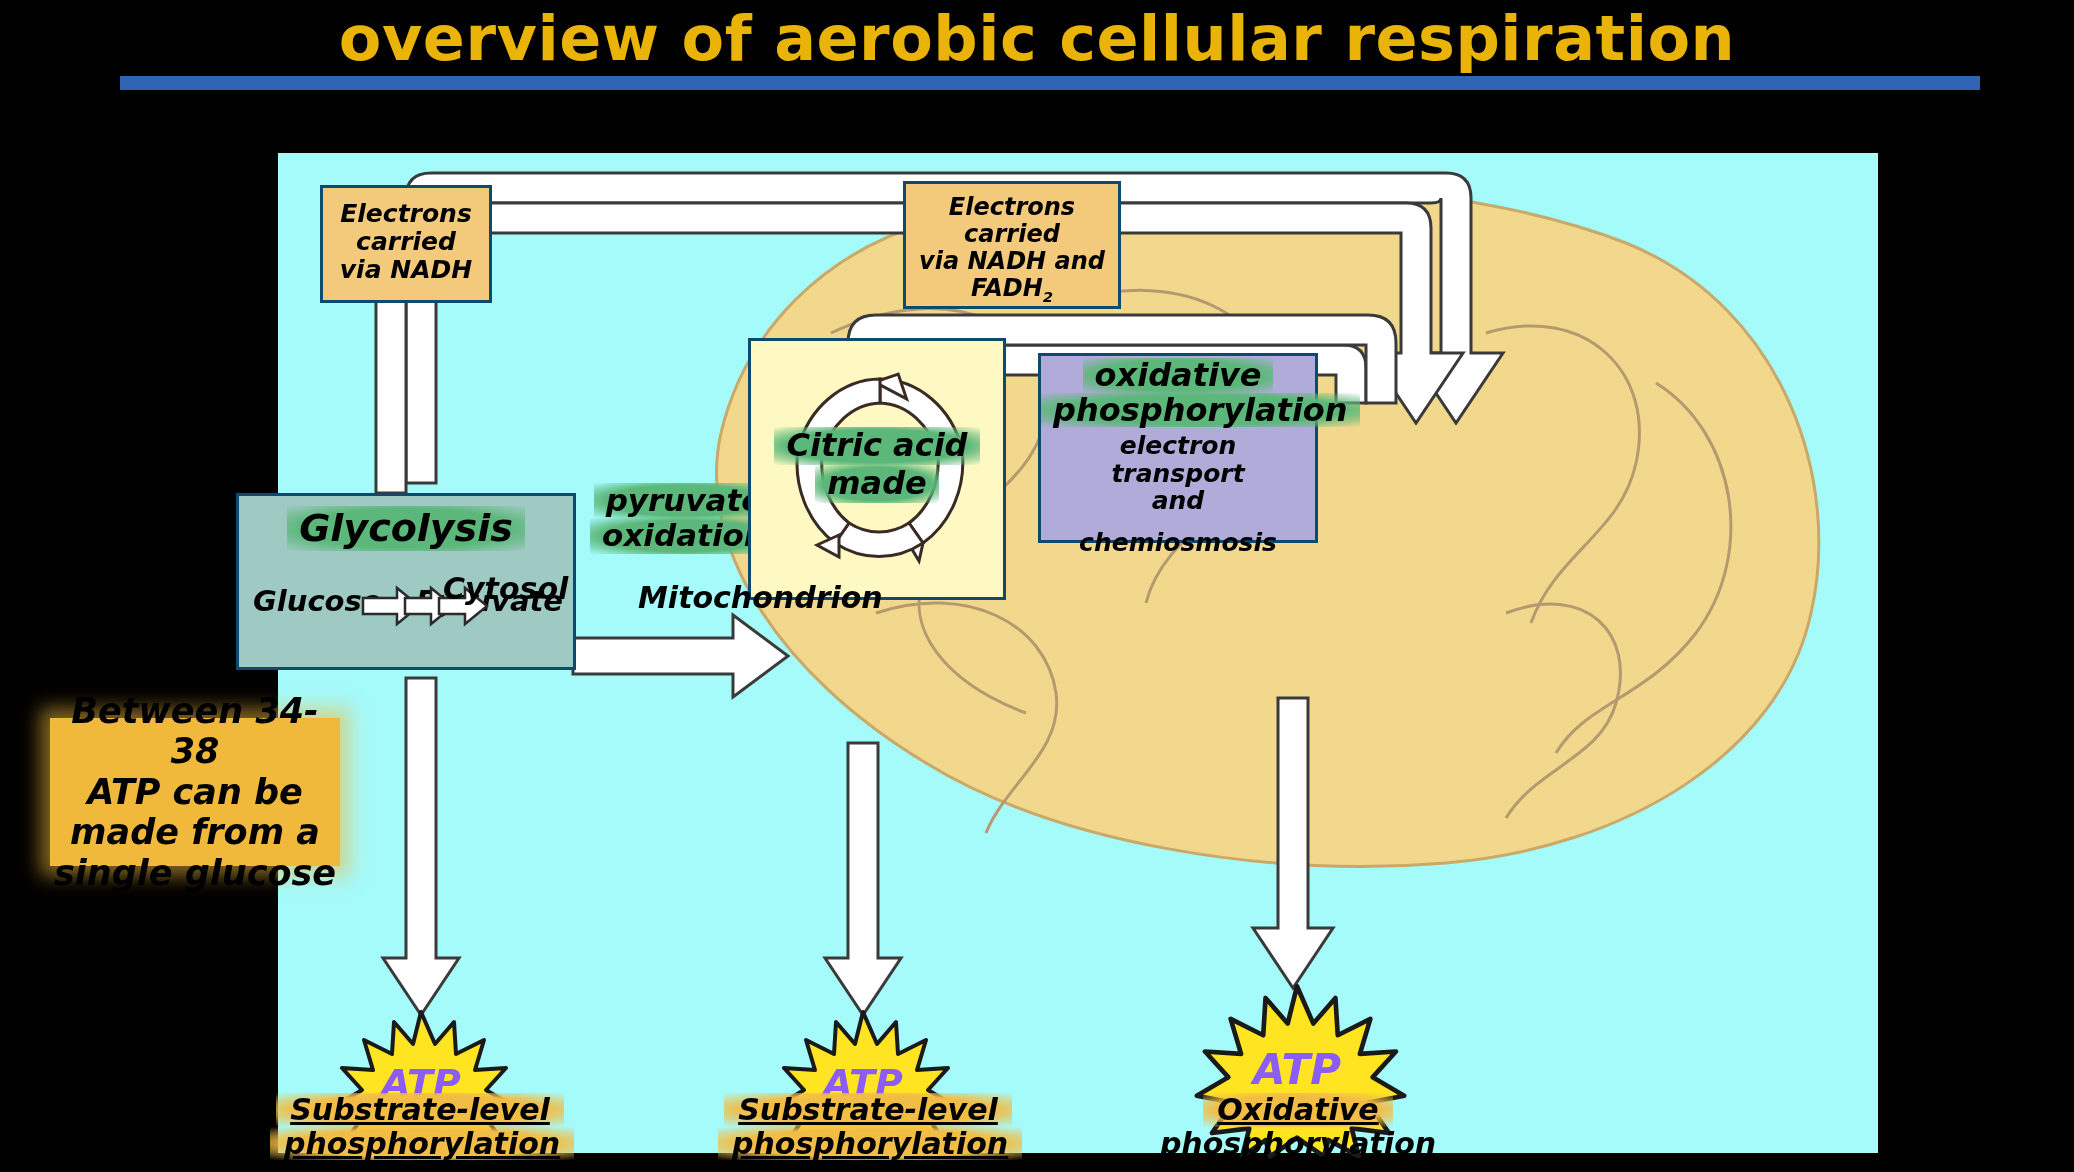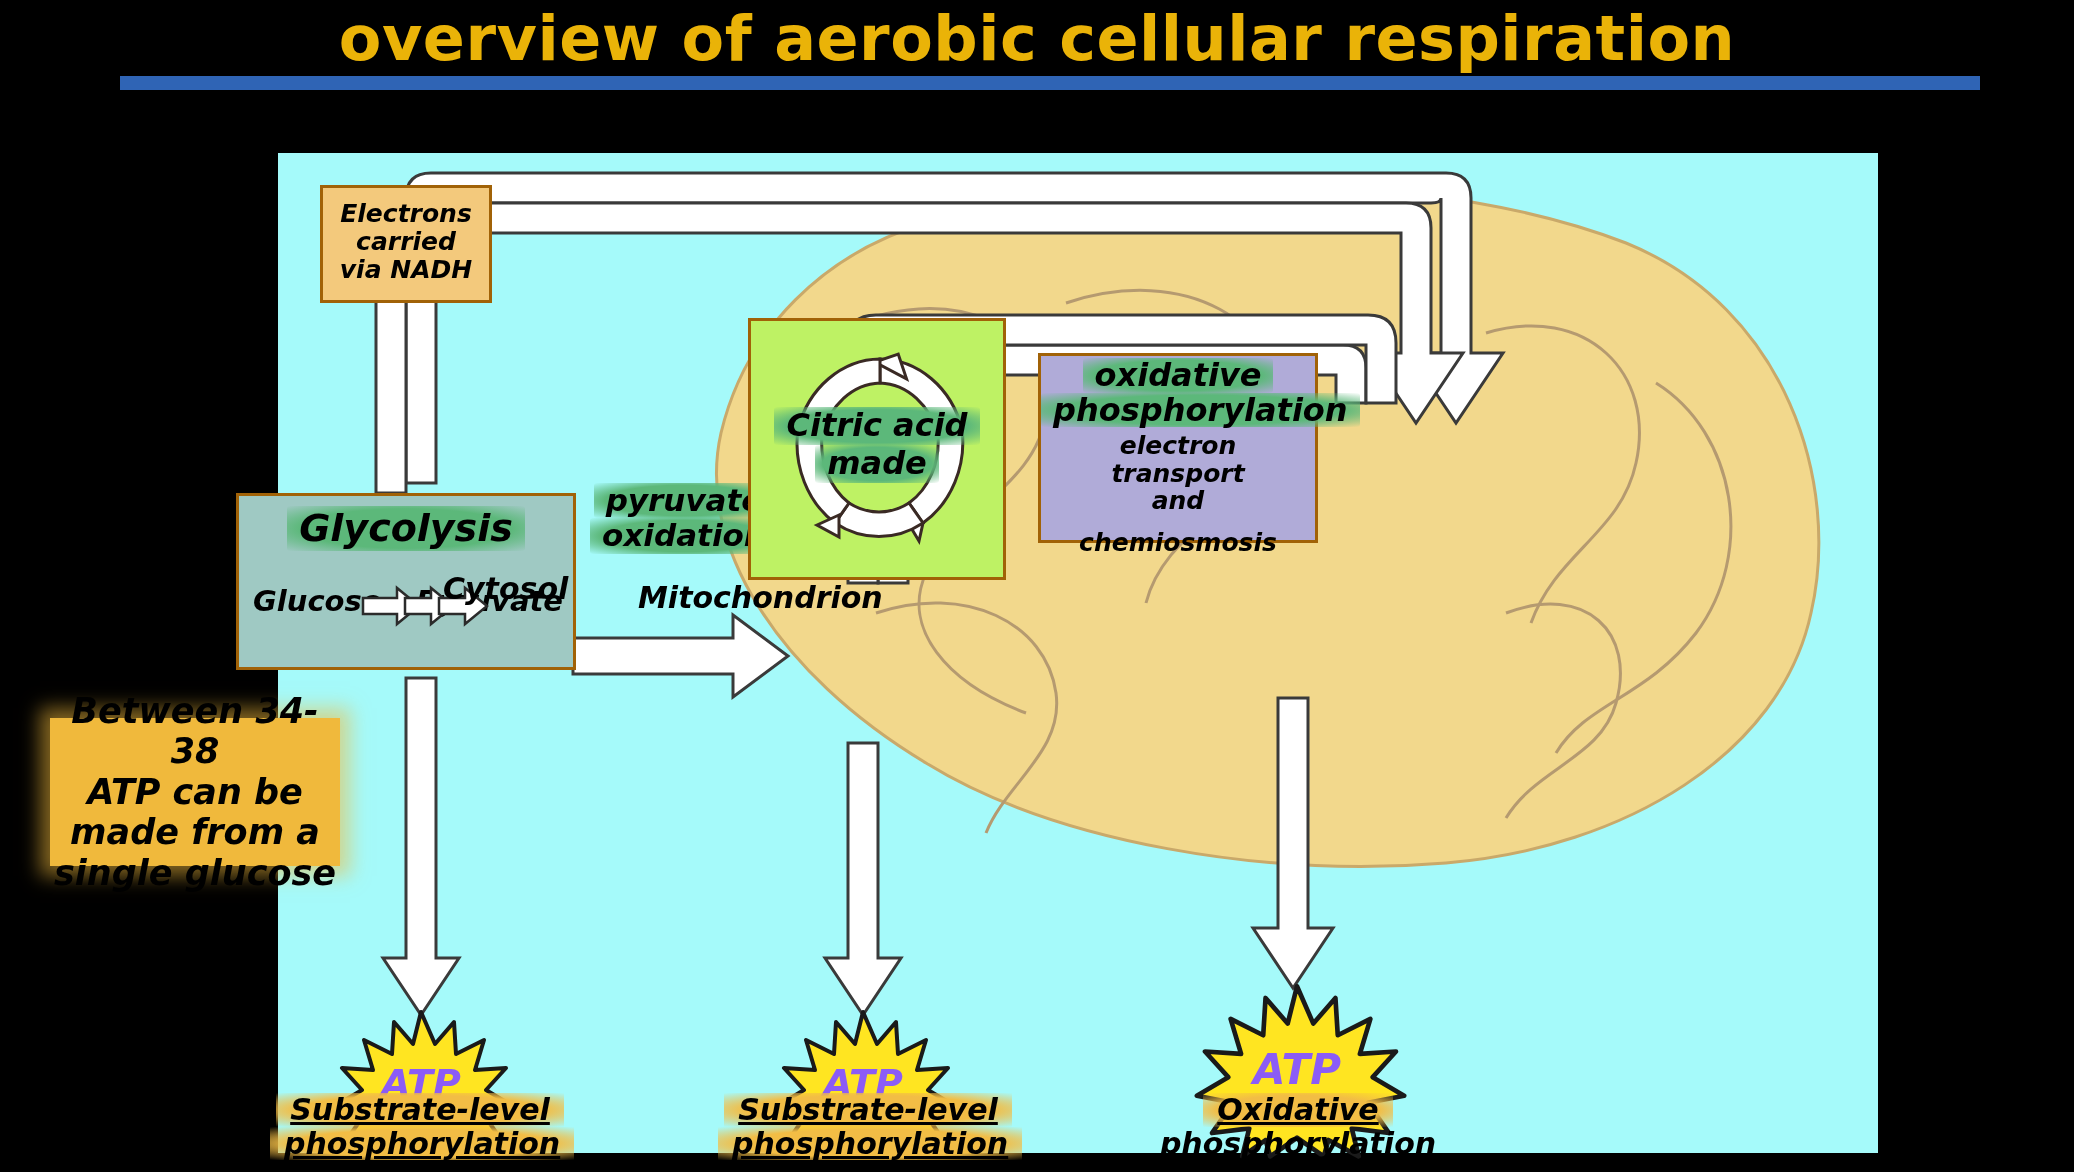--- a/index.html
+++ b/index.html
@@ -18,24 +18,24 @@
   #diagram{position:absolute;left:278px;top:153px;width:1600px;height:1000px;
       background:#a5fafa;overflow:visible;}
 
   .hand{font-family:"DejaVu Sans","Liberation Sans",sans-serif;
         font-style:italic;font-weight:700;color:#000;}
 
   
   #mito{position:absolute;left:348px;top:30px;width:1210px;height:690px;}
 
   
-  .box{position:absolute;box-sizing:border-box;border:3px solid #a16207;}
+  .box{position:absolute;box-sizing:border-box;border:3px solid #0c4a6e;}
   .orangebox{background:#f3c97c;}
   .glycobox{background:#9fc9c3;}
-  .citricbox{background:#bef264;}
+  .citricbox{background:#fef9c3;margin-top:20px;}
   .oxphosbox{background:#b0abd8;}
 
   .boxtxt{position:absolute;left:0;width:100%;text-align:center;
       color:#000;line-height:1.12;}
 
   
   .glow{display:inline-block;padding:1px 12px;border-radius:3px;
         background:radial-gradient(ellipse at center,#5cb87a 0%,#5cb87a 62%,rgba(92,184,122,0) 100%);}
 
   
@@ -113,20 +113,29 @@
   </svg>
 
   <div class="box orangebox" style="left:42px;top:32px;width:172px;height:118px;">
     <div class="boxtxt hand" style="top:12px;font-size:25px;">
       <div>Electrons</div>
       <div>carried</div>
       <div>via NADH</div>
     </div>
   </div>
 
+  <div class="box orangebox" style="left:625px;top:28px;width:218px;height:128px;">
+    <div class="boxtxt hand" style="top:10px;font-size:24px;">
+      <div>Electrons carried</div>
+      <div>via NADH and</div>
+      <div>
+        <span>FADH</span><sub style="font-size:.62em;">2</sub>
+      </div>
+    </div>
+  </div>
 
   <div class="box glycobox" style="left:-42px;top:340px;width:340px;height:177px;">
     <div class="boxtxt hand" style="top:10px;font-size:38px;">
       <span class="glow">Glycolysis</span>
     </div>
     <div class="hand" style="position:absolute;left:14px;top:88px;font-size:29px;">Glucose</div>
     <div class="hand" style="position:absolute;right:10px;top:88px;font-size:29px;">Pyruvate</div>
 
     <svg style="position:absolute;left:122px;top:88px;width:130px;height:44px;" viewBox="0 0 130 44">
       <g fill="#fff" stroke="#2b2b2b" stroke-width="2.5">

